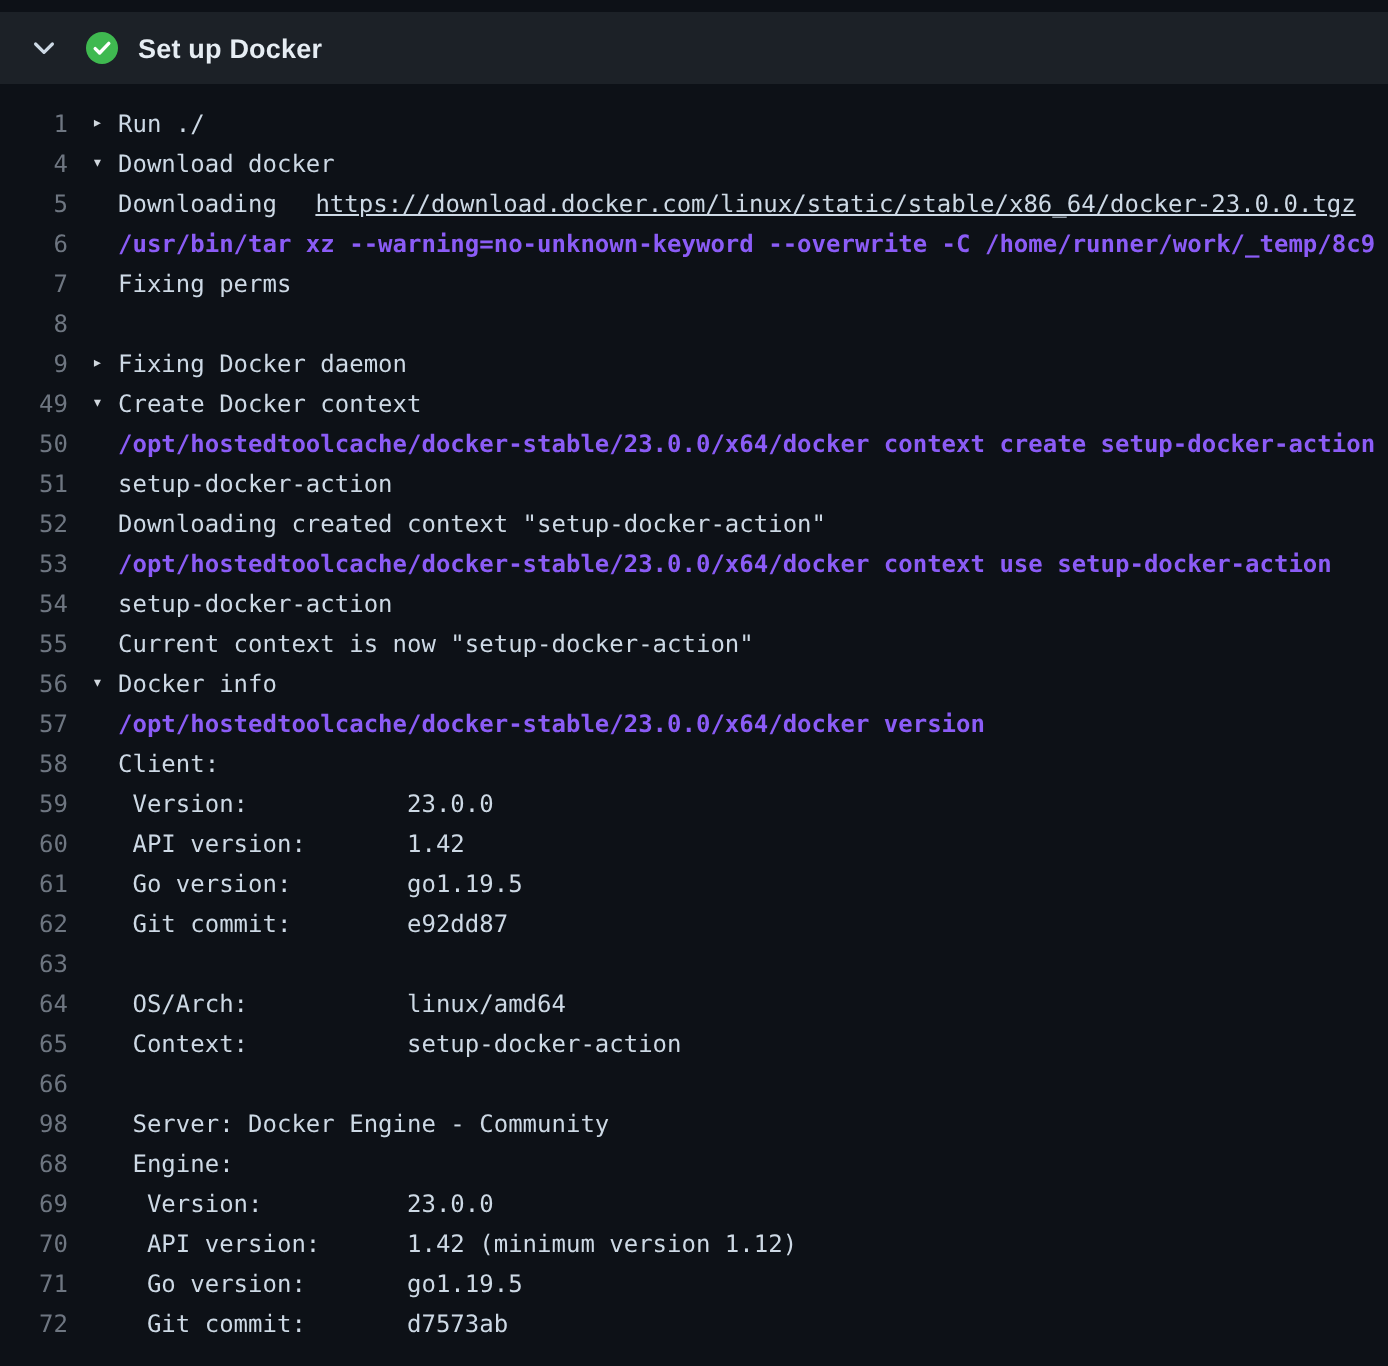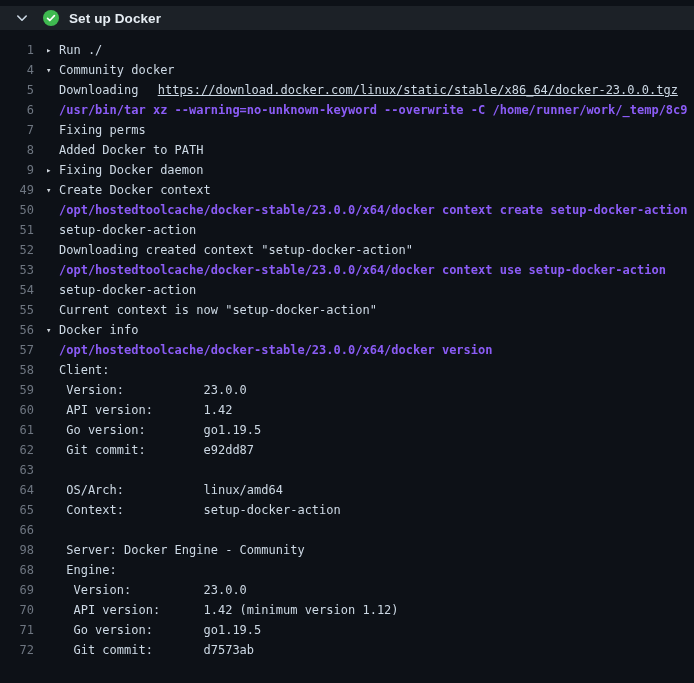--- a/index.html
+++ b/index.html
@@ -1,21 +1,21 @@
 <!DOCTYPE html>
 <html><head>
 <meta charset="utf-8">
 <style>
   * { margin:0; padding:0; box-sizing:border-box; }
   html,body { width:694px; height:683px; overflow:hidden; }
   body { background:#0d1117; font-family:"Liberation Sans", sans-serif; }
 
   .step-header {
     margin-top:6px;
-    height:24px;
+    height:36px;
     background:#1c2127;
     display:flex;
     align-items:center;
     padding:0 14px;
     cursor:pointer;
   }
   .step-header .chev { display:flex; align-items:center; margin-right:13px; }
   .step-header .check { display:flex; align-items:center; margin-right:10px; }
   .step-title {
     color:#e6edf3;
@@ -79,41 +79,40 @@
 
 <div class="log-body">
     <div class="log-line">
       <span class="ln">1</span>
       <span class="arrow">▸</span>
       <span class="txt"><span class="plain">Run ./</span></span>
     </div>
     <div class="log-line">
       <span class="ln">4</span>
       <span class="arrow">▾</span>
-      <span class="txt"><span class="plain">Community docker</span></span>
+      <span class="txt"><span class="plain">Download docker</span></span>
     </div>
     <div class="log-line">
       <span class="ln">5</span>
       <span class="arrow"></span>
       <span class="txt"><span class="plain">Downloading </span><span class="link">https://download.docker.com/linux/static/stable/x86_64/docker-23.0.0.tgz</span></span>
     </div>
     <div class="log-line">
       <span class="ln">6</span>
       <span class="arrow"></span>
       <span class="txt"><span class="cmd">/usr/bin/tar xz --warning=no-unknown-keyword --overwrite -C /home/runner/work/_temp/8c9</span></span>
     </div>
     <div class="log-line">
       <span class="ln">7</span>
       <span class="arrow"></span>
       <span class="txt"><span class="plain">Fixing perms</span></span>
     </div>
     <div class="log-line">
       <span class="ln">8</span>
       <span class="arrow"></span>
-      <span class="txt"><span class="plain">Added Docker to PATH</span></span>
     </div>
     <div class="log-line">
       <span class="ln">9</span>
       <span class="arrow">▸</span>
       <span class="txt"><span class="plain">Fixing Docker daemon</span></span>
     </div>
     <div class="log-line">
       <span class="ln">49</span>
       <span class="arrow">▾</span>
       <span class="txt"><span class="plain">Create Docker context</span></span>

